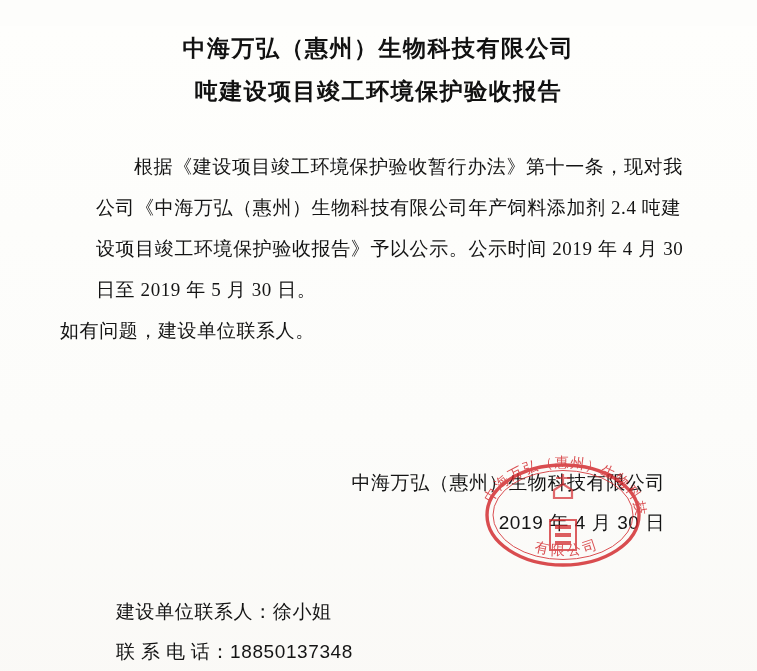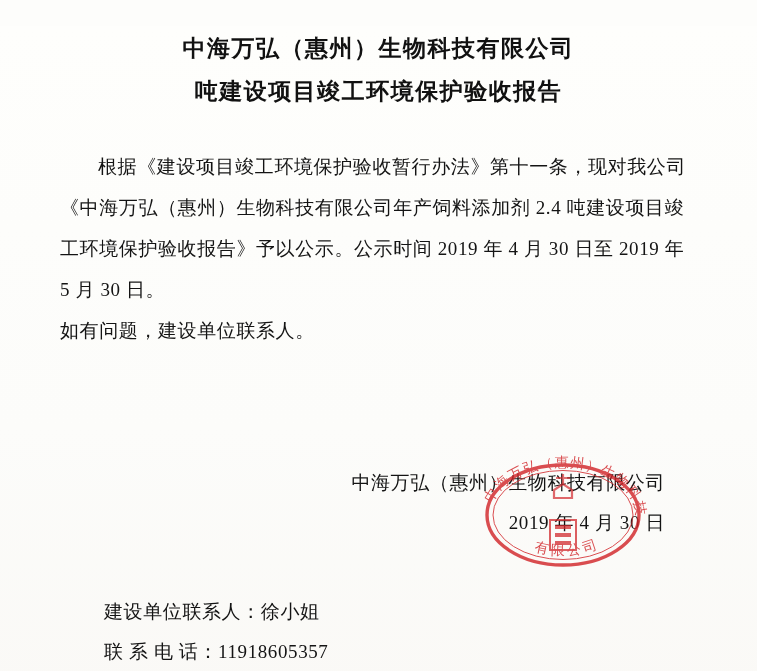--- a/index.html
+++ b/index.html
@@ -38,20 +38,21 @@
     margin: 34px 60px 0 60px;
   }
   .para {
     font-size: 19px;
     line-height: 41px;
     letter-spacing: 0.6px;
     color: #141414;
   }
   .para.indent {
     text-indent: 38px;
+    margin-left: 36px;
   }
   .sig-block {
     margin-top: 112px;
     padding-right: 92px;
     text-align: right;
     position: relative;
   }
   .sig-line {
     font-size: 19px;
     line-height: 40px;
@@ -65,31 +66,31 @@
     left: 470px;
     top: 428px;
     width: 186px;
     height: 122px;
     z-index: 3;
     pointer-events: none;
     opacity: 0.82;
   }
   .contact-block {
     position: absolute;
-    left: 104px;
+    left: 116px;
     top: 566px;
   }
   .contact-line {
     font-size: 19px;
     line-height: 40px;
     letter-spacing: 0.6px;
     color: #141414;
   }
   .num {
-    font-family: Liberation Serif, serif;
+    font-family: Liberation Sans, sans-serif;
   }
 </style>
 </head>
 <body>
 
 <div class="page">
 
   <div class="title-block">
     <div class="title-line">中海万弘（惠州）生物科技有限公司</div>
     <div class="title-line">吨建设项目竣工环境保护验收报告</div>
@@ -130,17 +131,17 @@
         <rect x="85" y="87" width="16" height="4"></rect>
       </g>
     </svg>
   </div>
 
   <div class="contact-block">
     <div class="contact-line">
       <span>建设单位联系人：</span><span>徐小姐</span>
     </div>
     <div class="contact-line">
-      <span>联 系 电 话：</span><span class="num">11918605357</span>
+      <span>联 系 电 话：</span><span class="num">18850137348</span>
     </div>
   </div>
 
 </div>
 
 </body></html>

